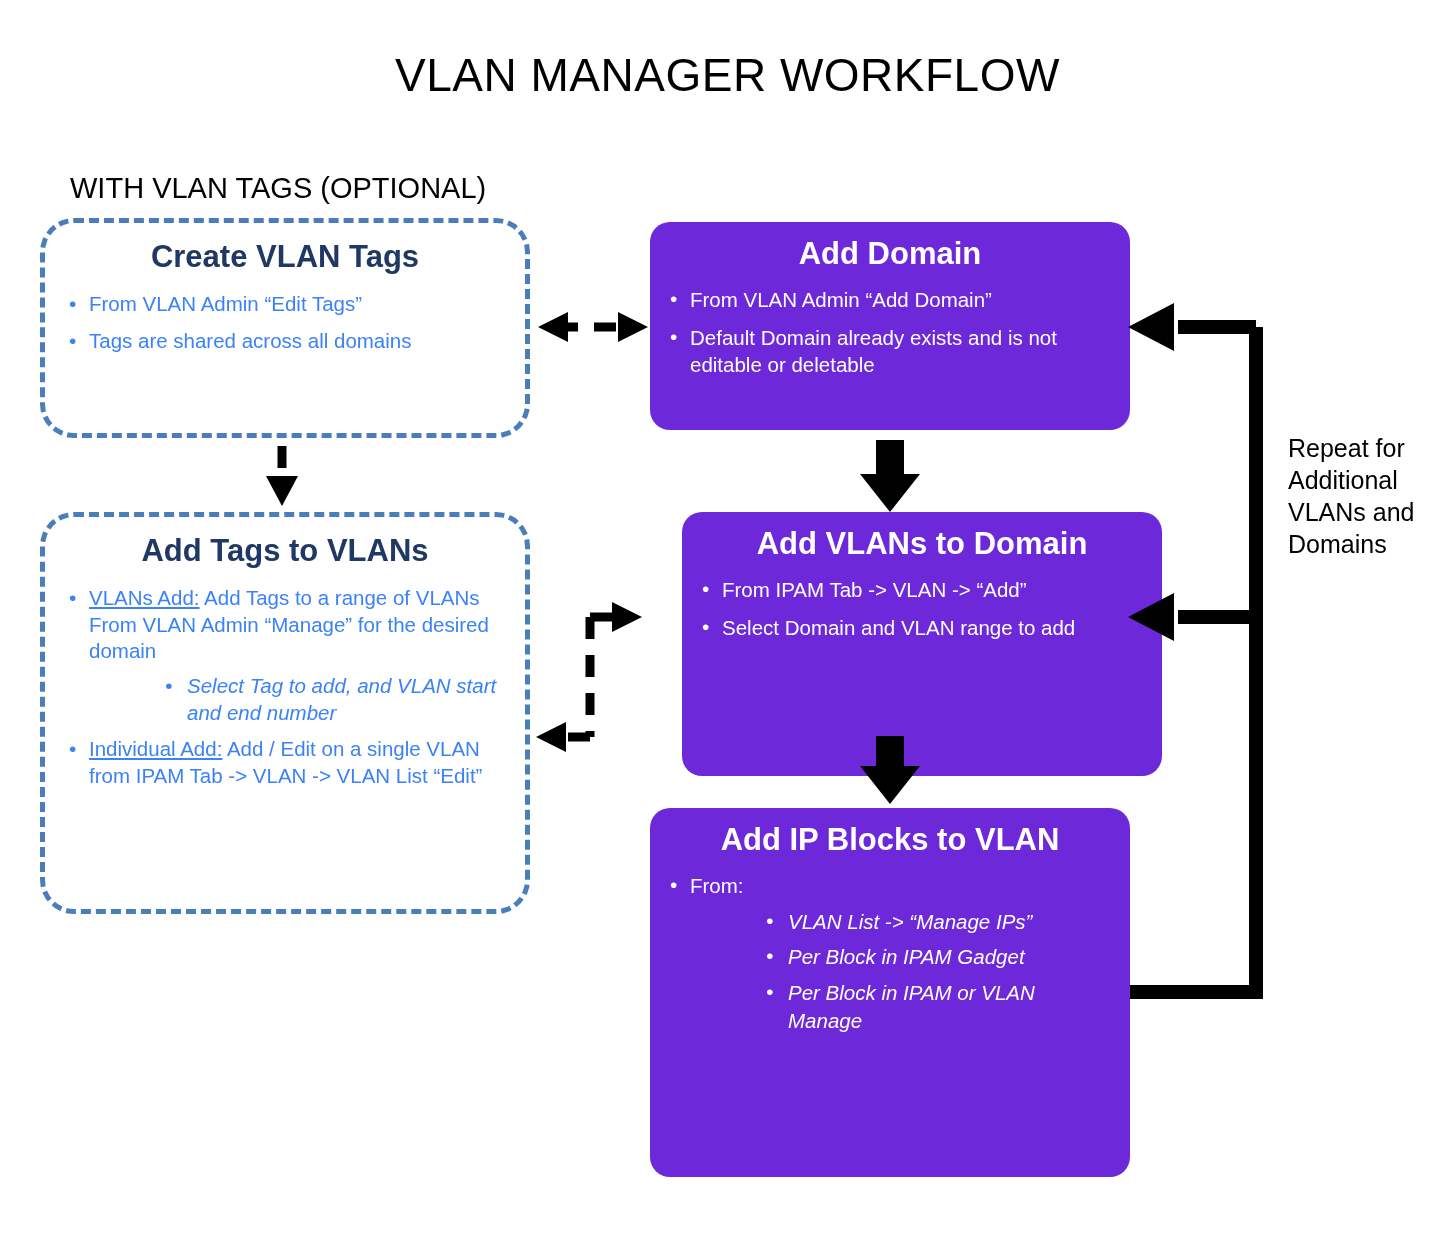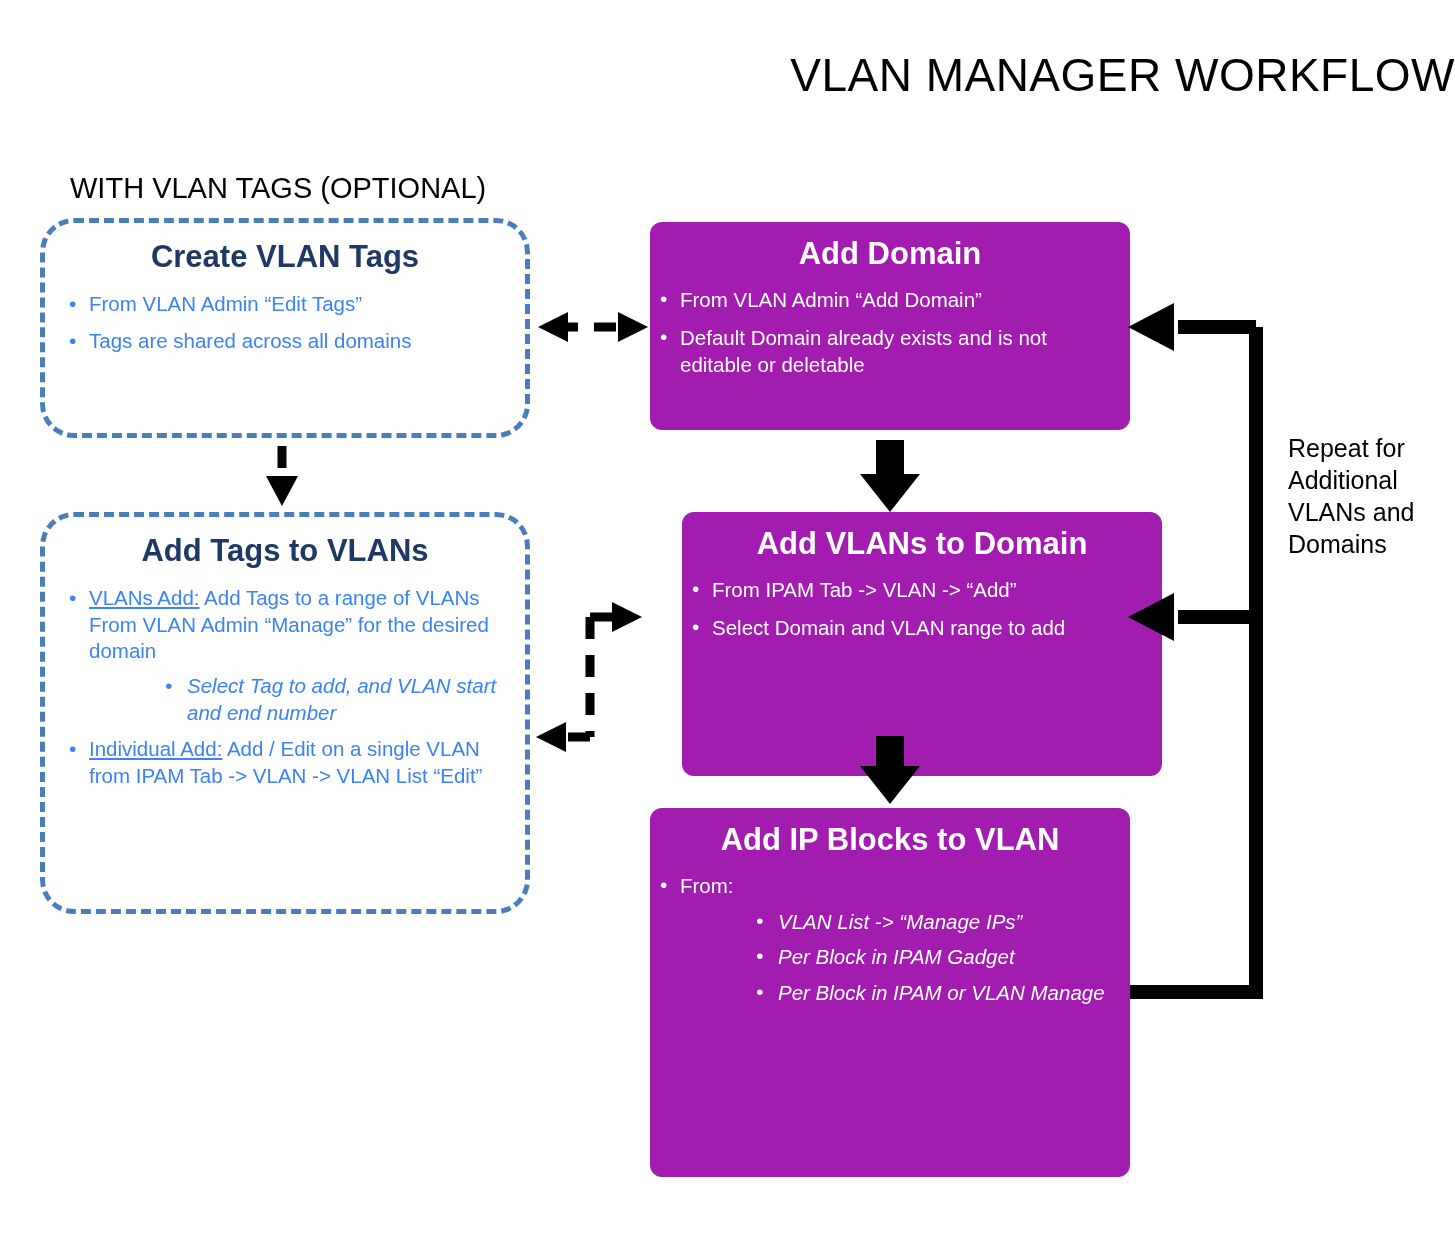--- a/index.html
+++ b/index.html
@@ -15,21 +15,21 @@
     background: #ffffff;
     overflow: hidden;
   }
 
   
   #title {
     position: absolute;
     top: 48px;
     left: 0;
     width: 1455px;
-    text-align: right;
+    text-align: center;
     font-size: 46px;
     font-weight: 400;
     letter-spacing: 0.5px;
     color: #000000;
   }
 
   
   #optional-label {
     position: absolute;
     left: 70px;
@@ -56,32 +56,32 @@
   .dashed-body {
     padding: 10px 18px 0 18px;
     color: #3b82f6;
     font-size: 20.5px;
     line-height: 1.3;
   }
 
   
   .blue-box {
     position: absolute;
-    background: #a21caf;
-    border-radius: 12px;
+    background: #6d28d9;
+    border-radius: 20px;
   }
   .blue-title {
     text-align: center;
     font-size: 31px;
     font-weight: bold;
     color: #ffffff;
     margin-top: 14px;
   }
   .blue-body {
-    padding: 8px 22px 0 4px;
+    padding: 8px 22px 0 14px;
     color: #ffffff;
     font-size: 20.5px;
     line-height: 1.35;
   }
 
   
   ul.bullets {
     list-style: none;
     margin: 6px 0 0 0;
     padding: 0;

